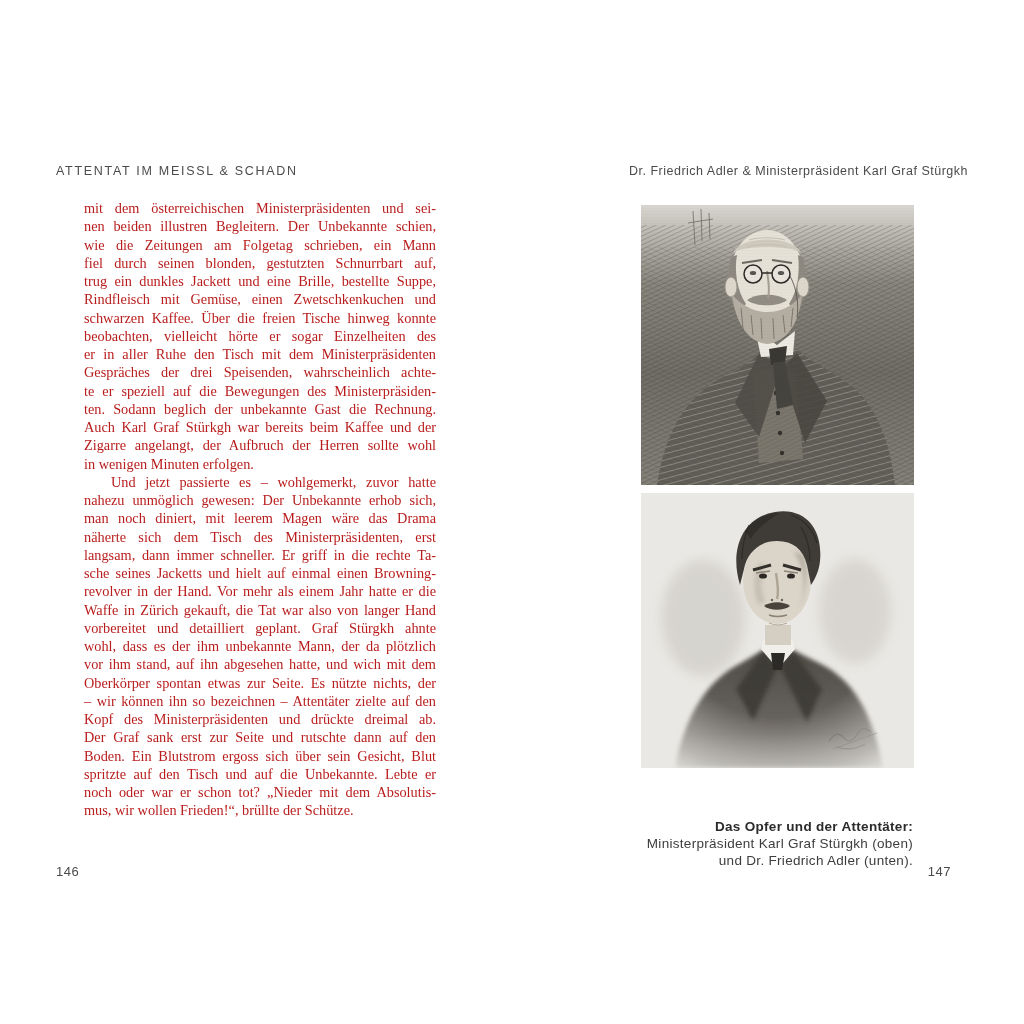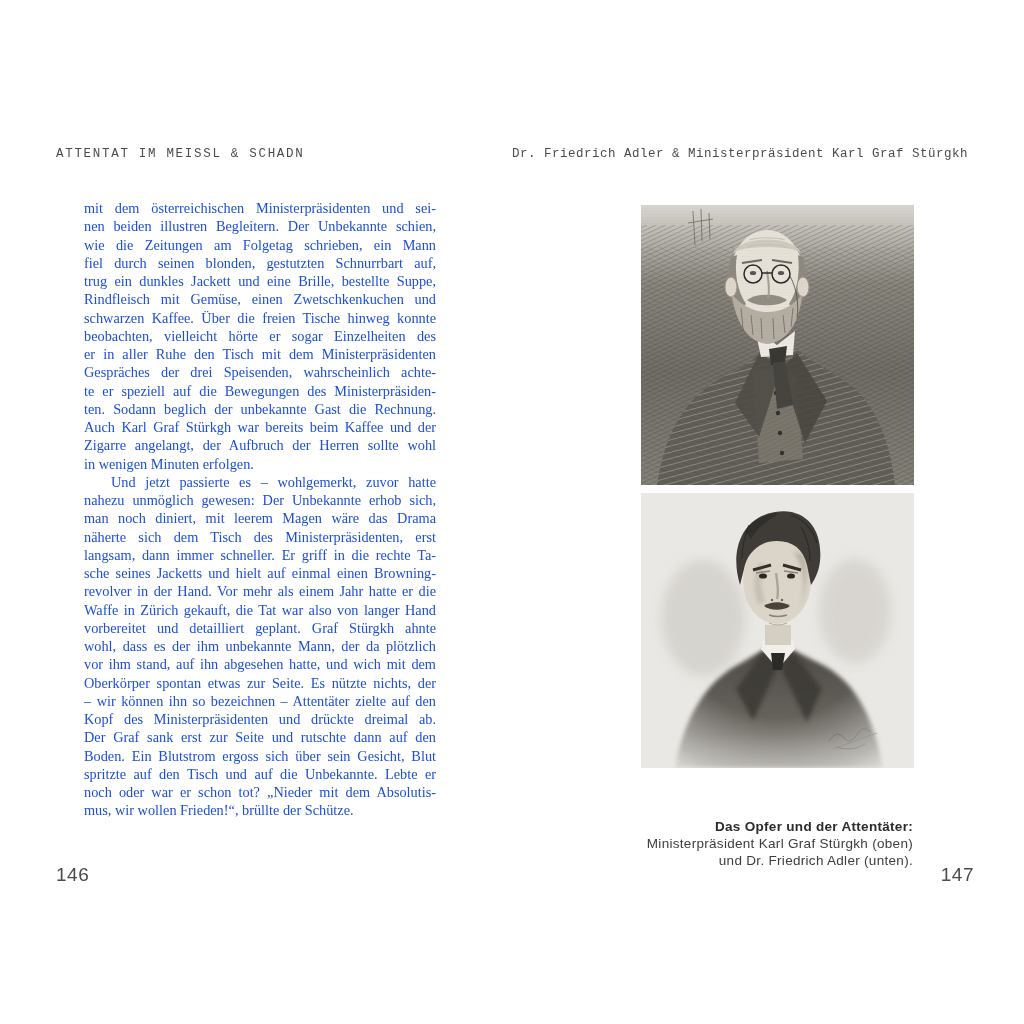--- a/index.html
+++ b/index.html
@@ -1,41 +1,41 @@
 <!DOCTYPE html>
 <html><head>
 <meta charset="utf-8">
 <style>
   html,body{margin:0;padding:0;background:#ffffff;}
   #spread{
     position:relative;width:1024px;height:1024px;background:#ffffff;
     font-family:"Liberation Serif",serif;overflow:hidden;
   }
   .running-header{
-    position:absolute;top:147px;
-    font-family:Liberation Mono, monospace;
+    position:absolute;top:164px;
+    font-family:Liberation Sans, sans-serif;
     font-size:12.5px;color:#4b4b4b;
   }
   .rh-left{left:56px;letter-spacing:1.7px;}
   .rh-right{right:56px;text-align:right;letter-spacing:0.5px;}
   .body-text{
     position:absolute;left:84px;top:199px;width:352px;
     font-family:"Liberation Serif",serif;font-size:14.3px;
-    line-height:18.25px;color:#1d4ed8;
+    line-height:18.25px;color:#b91c1c;
   }
   .tline{text-align:justify;text-align-last:justify;white-space:normal;}
   .tline.tlast{text-align-last:left;}
   .tline.tindent{text-indent:27px;}
   .page-number{
     position:absolute;top:864px;
     font-family:"Liberation Sans",sans-serif;
-    font-size:19px;color:#4b4b4b;letter-spacing:0.5px;
+    font-size:13px;color:#4b4b4b;letter-spacing:0.5px;
   }
   .pn-left{left:56px;}
-  .pn-right{right:50px;text-align:right;}
+  .pn-right{right:73px;text-align:right;}
   .figure{position:absolute;left:641px;overflow:hidden;}
   .figure svg{display:block;}
   #figure-top{top:205px;width:273px;height:280px;}
   #figure-bottom{top:493px;width:273px;height:275px;}
   .caption{
     position:absolute;left:539px;top:778px;width:374px;
     font-family:"Liberation Sans",sans-serif;
     font-size:13.5px;line-height:17px;color:#3d3d3d;
     text-align:right;letter-spacing:0.3px;margin-top:40px;
   }

